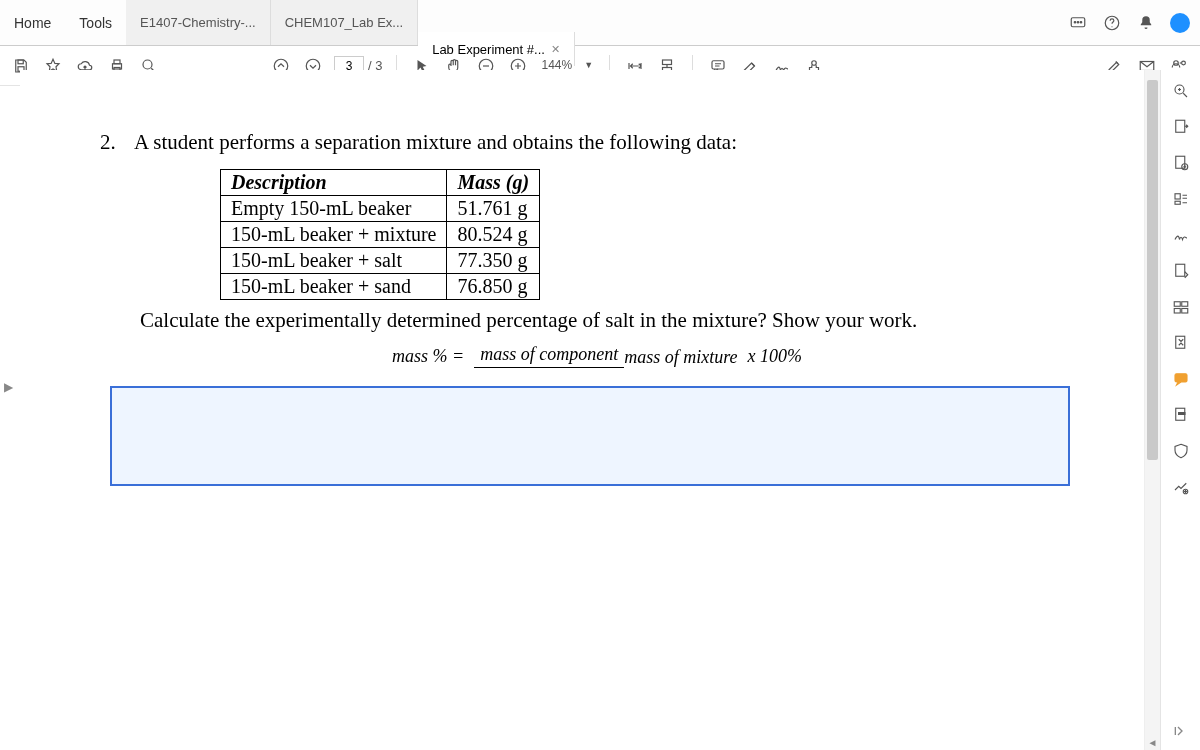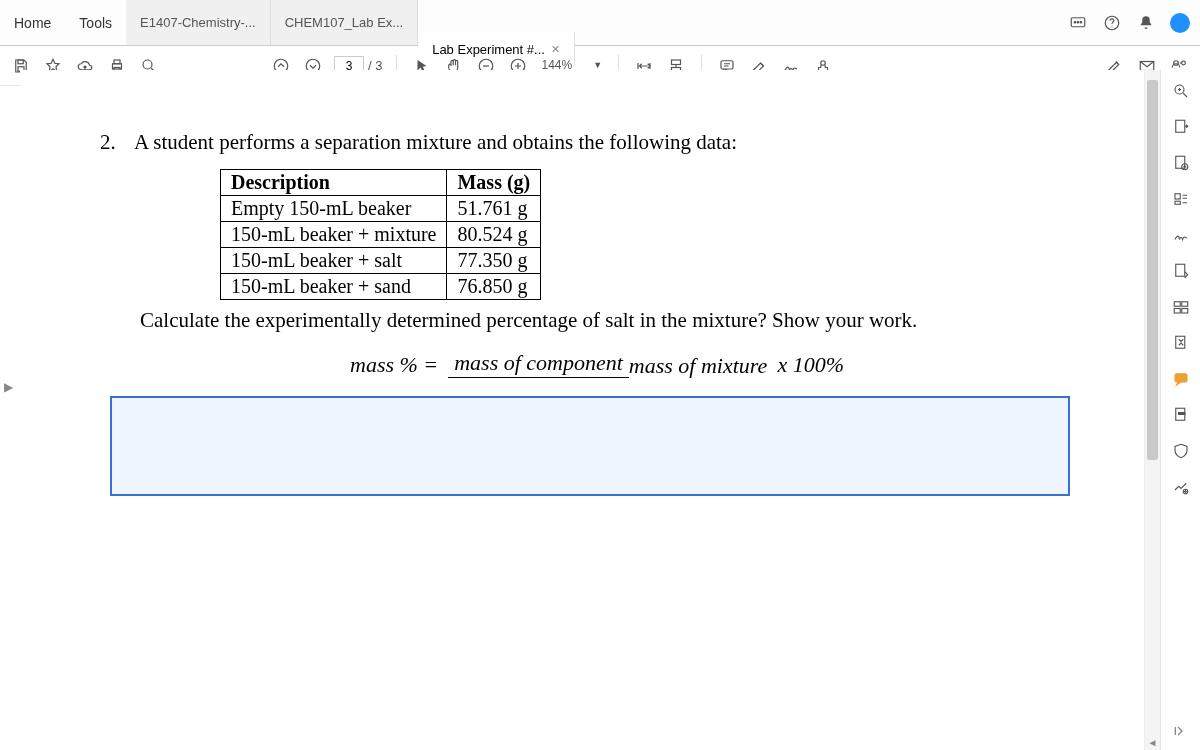--- a/index.html
+++ b/index.html
@@ -63,21 +63,21 @@
   .tb-icon { width:22px; height:22px; display:flex; align-items:center; justify-content:center; cursor:pointer; color:#555; }
   .tb-icon svg { width:18px; height:18px; stroke:#555; fill:none; stroke-width:1.6; }
   .sep { width:1px; height:22px; background:#ddd; margin:0 4px; }
   .page-box {
     display:flex; align-items:center; gap:4px; font-size:13px; color:#555;
   }
   .page-box input {
     width: 30px; height:20px; text-align:center; border:1px solid #ccc; font-size:12px;
   }
   .zoom {
-    display:flex; align-items:center; gap:21px; font-size:12px; color:#555;
+    display:flex; align-items:center; gap:12px; font-size:12px; color:#555;
     border-bottom:1px solid #bbb; padding:2px 2px;
   }
   .zoom .caret { font-size:9px; }
   .toolbar .grow { flex:1; }
   
   .right-sidebar {
     position:absolute; top:70px; right:0; bottom:0; width:40px;
     border-left:1px solid #e4e4e4; background:#fff;
     display:flex; flex-direction:column; align-items:center;
     gap:14px; padding-top:10px;
@@ -118,24 +118,24 @@
     border-collapse: collapse;
     margin-left: 120px;
     margin-bottom: 8px;
   }
   table.data td, table.data th {
     border:1.5px solid #000;
     padding: 1px 10px;
     font-size:20px;
     text-align:left;
   }
-  table.data th { font-weight:bold; }
-  .after-table { margin-left:40px; margin-bottom:18px; font-size:21px; }
+  table.data th { font-weight:bold;font-style:italic; }
+  .after-table { margin-left:40px; margin-bottom:12px; font-size:21px; }
   .formula {
-    text-align:center; font-style:italic; font-size:22px;
+    text-align:center; font-style:italic; font-size:18px;
     display:flex; justify-content:center; align-items:center; gap:10px;
     margin-bottom:18px;
   }
   .frac { display:inline-flex; align-items:center; font-style:italic; line-height:1.1; }
   .frac .num { border-bottom:1.5px solid #000; padding:0 6px 2px; }
   .frac .den { padding-top:2px; }
   .answer-box {
     margin-left:10px;
     width: 960px;
     height: 100px;

